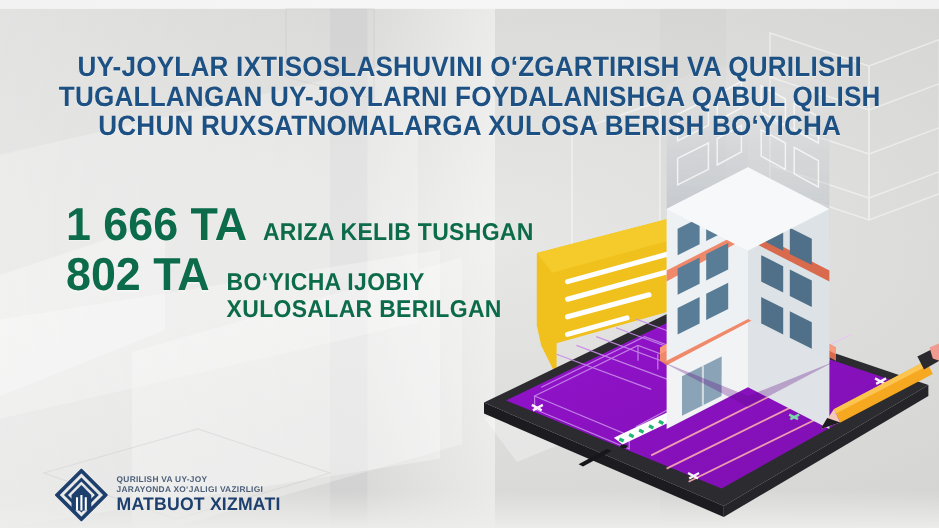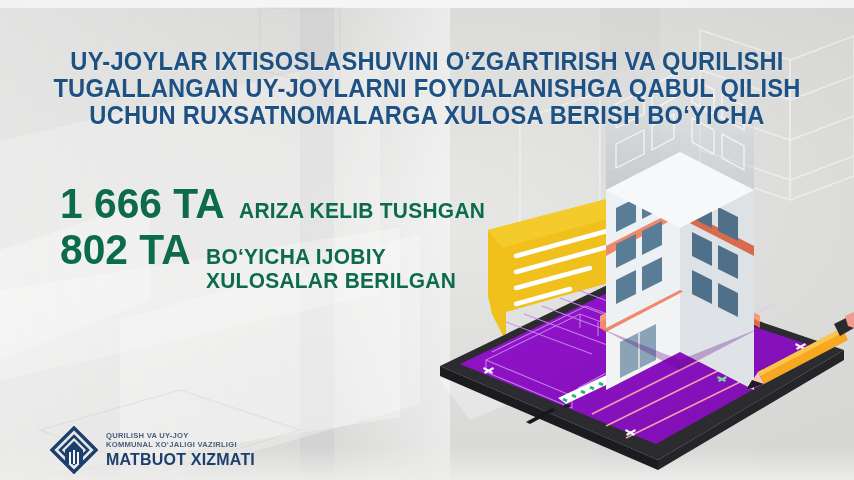--- a/index.html
+++ b/index.html
@@ -288,18 +288,18 @@
       <polygon points="24,10 38,24 24,38 10,24" fill="none" stroke="#1d3f6e" stroke-width="2.6"></polygon>
       <path d="M24,15 L33,24 L33,38 L15,38 L15,24 Z" fill="#1d3f6e"></path>
       <g stroke="#ffffff" stroke-width="1.9">
         <line x1="20" y1="26" x2="20" y2="38"></line>
         <line x1="24" y1="24" x2="24" y2="38"></line>
         <line x1="28" y1="26" x2="28" y2="38"></line>
       </g>
     </svg>
     <div id="logo-text">
       <div class="lg-sm">QURILISH VA UY-JOY</div>
-      <div class="lg-sm">KOMMUNAL XO‘JALIGI VAZIRLIGI</div>
+      <div class="lg-sm">JARAYONDA XO‘JALIGI VAZIRLIGI</div>
       <div class="lg-big">MATBUOT XIZMATI</div>
     </div>
   </div>
 
 </div>
 
 </body></html>

